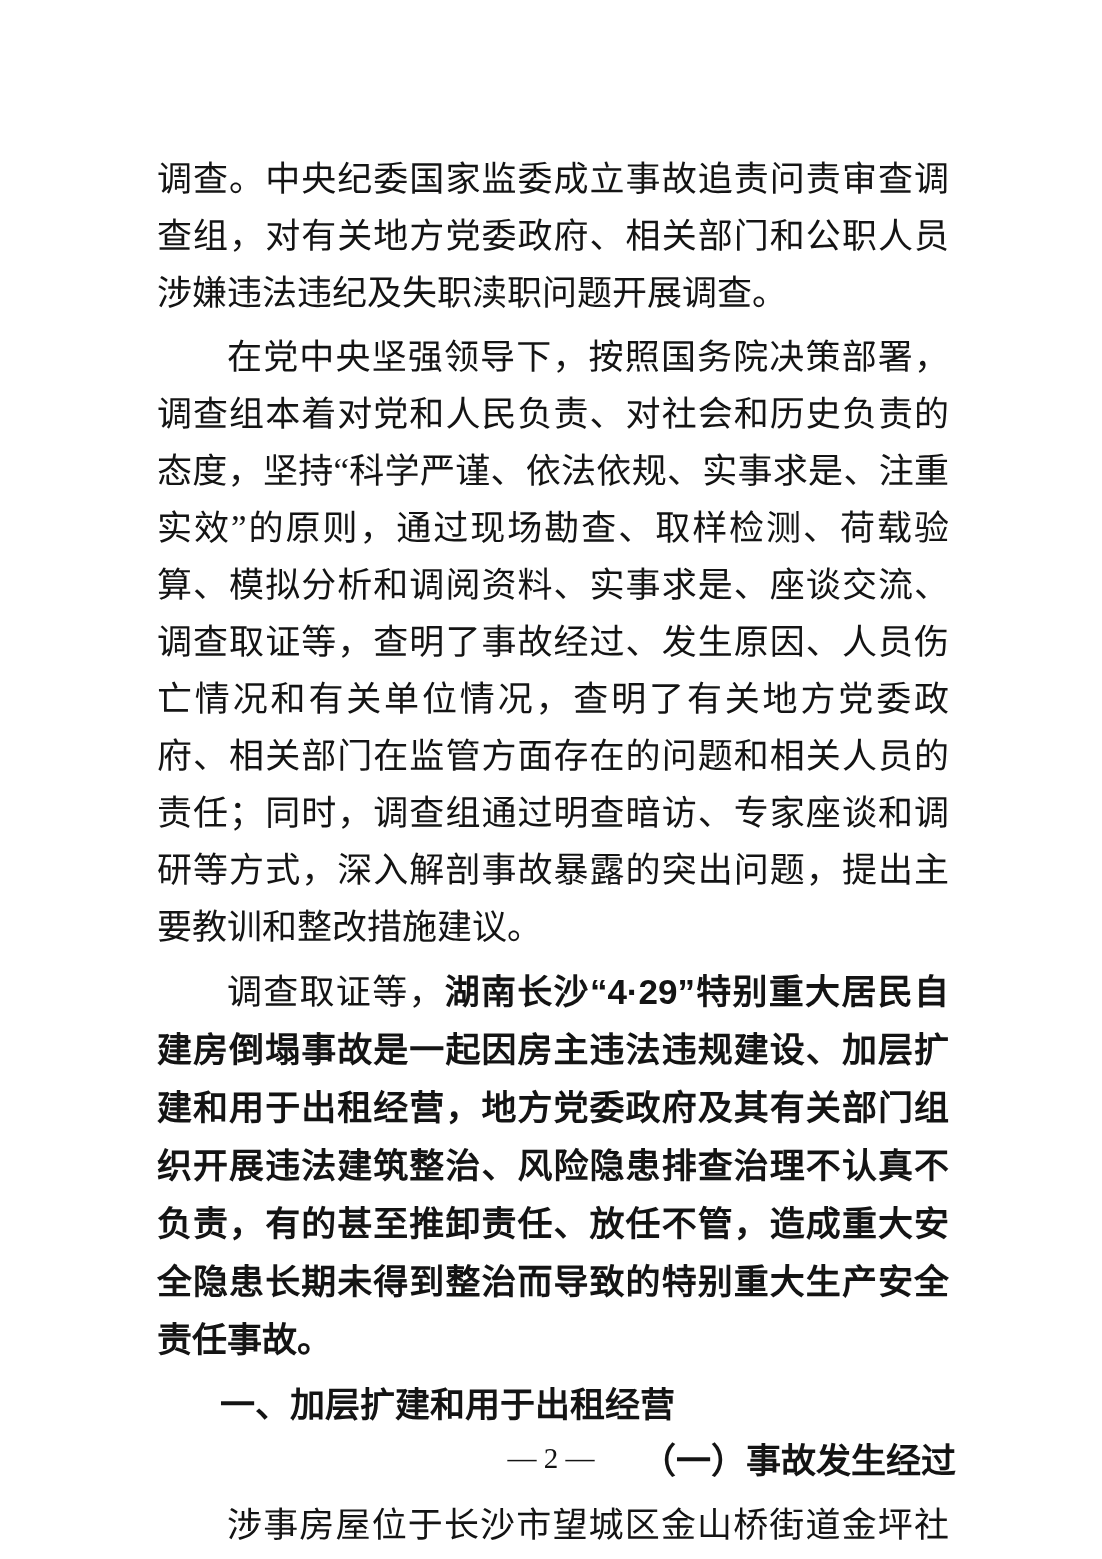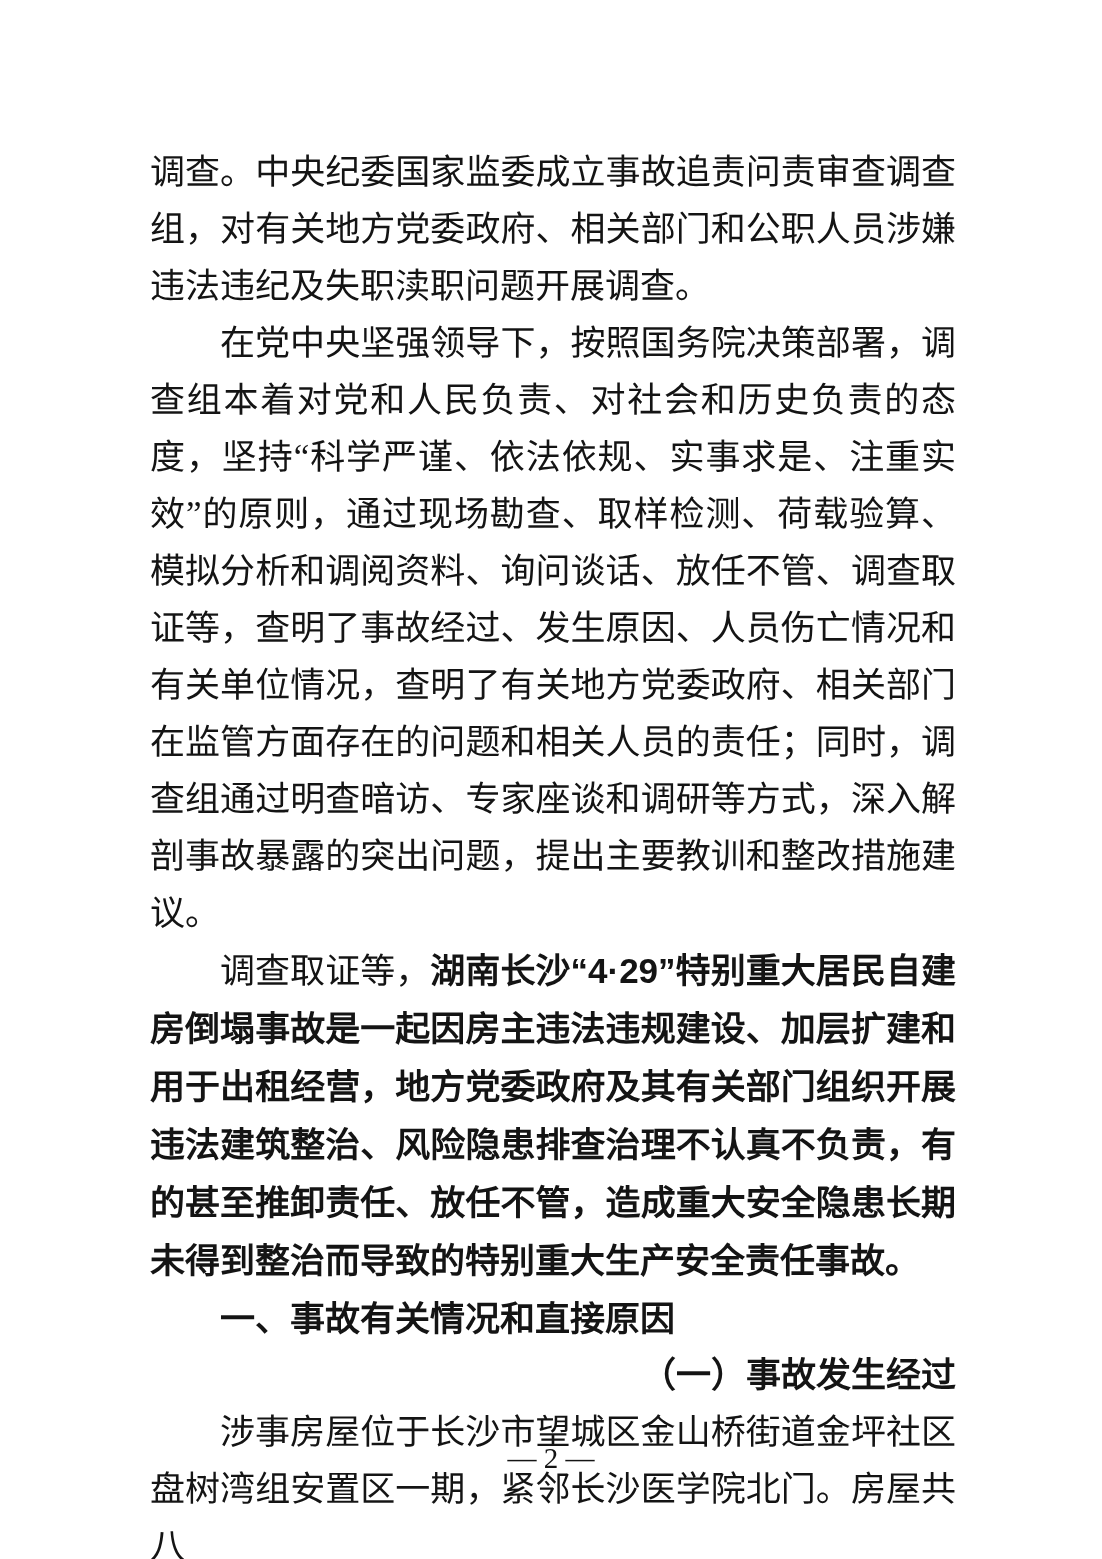--- a/index.html
+++ b/index.html
@@ -19,21 +19,21 @@
   .content {
     position: absolute;
     left: 150px;
     top: 144px;
     width: 806px;
     font-size: 35px;
     line-height: 57px;
     text-align: justify;
   }
   .content p {
-    margin: 0;
+    margin: 7px;
     padding: 0;
   }
   .indent {
     text-indent: 2em;
   }
   
   .bold-run {
     font-weight: 700;
     font-family: "Liberation Sans", sans-serif;
   }
@@ -69,25 +69,25 @@
 </style>
 </head>
 <body>
 
 <div class="page">
 
   <div class="content">
 
     <p>调查。中央纪委国家监委成立事故追责问责审查调查组，对有关地方党委政府、相关部门和公职人员涉嫌违法违纪及失职渎职问题开展调查。</p>
 
-    <p class="indent">在党中央坚强领导下，按照国务院决策部署，调查组本着对党和人民负责、对社会和历史负责的态度，坚持“科学严谨、依法依规、实事求是、注重实效”的原则，通过现场勘查、取样检测、荷载验算、模拟分析和调阅资料、询问谈话、放任不管、调查取证等，查明了事故经过、发生原因、人员伤亡情况和有关单位情况，查明了有关地方党委政府、相关部门在监管方面存在的问题和相关人员的责任；同时，调查组通过明查暗访、专家座谈和调研等方式，深入解剖事故暴露的突出问题，提出主要教训和整改措施建议。</p>
+    <p class="indent">在党中央坚强领导下，按照国务院决策部署，调查组本着对党和人民负责、对社会和历史负责的态度，坚持“科学严谨、依法依规、实事求是、注重实效”的原则，通过现场勘查、取样检测、荷载验算、模拟分析和调阅资料、实事求是、座谈交流、调查取证等，查明了事故经过、发生原因、人员伤亡情况和有关单位情况，查明了有关地方党委政府、相关部门在监管方面存在的问题和相关人员的责任；同时，调查组通过明查暗访、专家座谈和调研等方式，深入解剖事故暴露的突出问题，提出主要教训和整改措施建议。</p>
 
     <p class="indent"><span>调查取证等，</span><span class="bold-run">湖南长沙“4·29”特别重大居民自建房倒塌事故是一起因房主违法违规建设、加层扩建和用于出租经营，地方党委政府及其有关部门组织开展违法建筑整治、风险隐患排查治理不认真不负责，有的甚至推卸责任、放任不管，造成重大安全隐患长期未得到整治而导致的特别重大生产安全责任事故。</span></p>
 
-    <h2 class="section-heading">一、事故有关情况和直接原因</h2>
+    <h2 class="section-heading">一、加层扩建和用于出租经营</h2>
 
     <h3 class="subsection-heading">（一）事故发生经过</h3>
 
     <p class="indent">涉事房屋位于长沙市望城区金山桥街道金坪社区盘树湾组安置区一期，紧邻长沙医学院北门。房屋共八</p>
 
   </div>
 
   <div class="page-number">— 2 —</div>
 
 </div>

